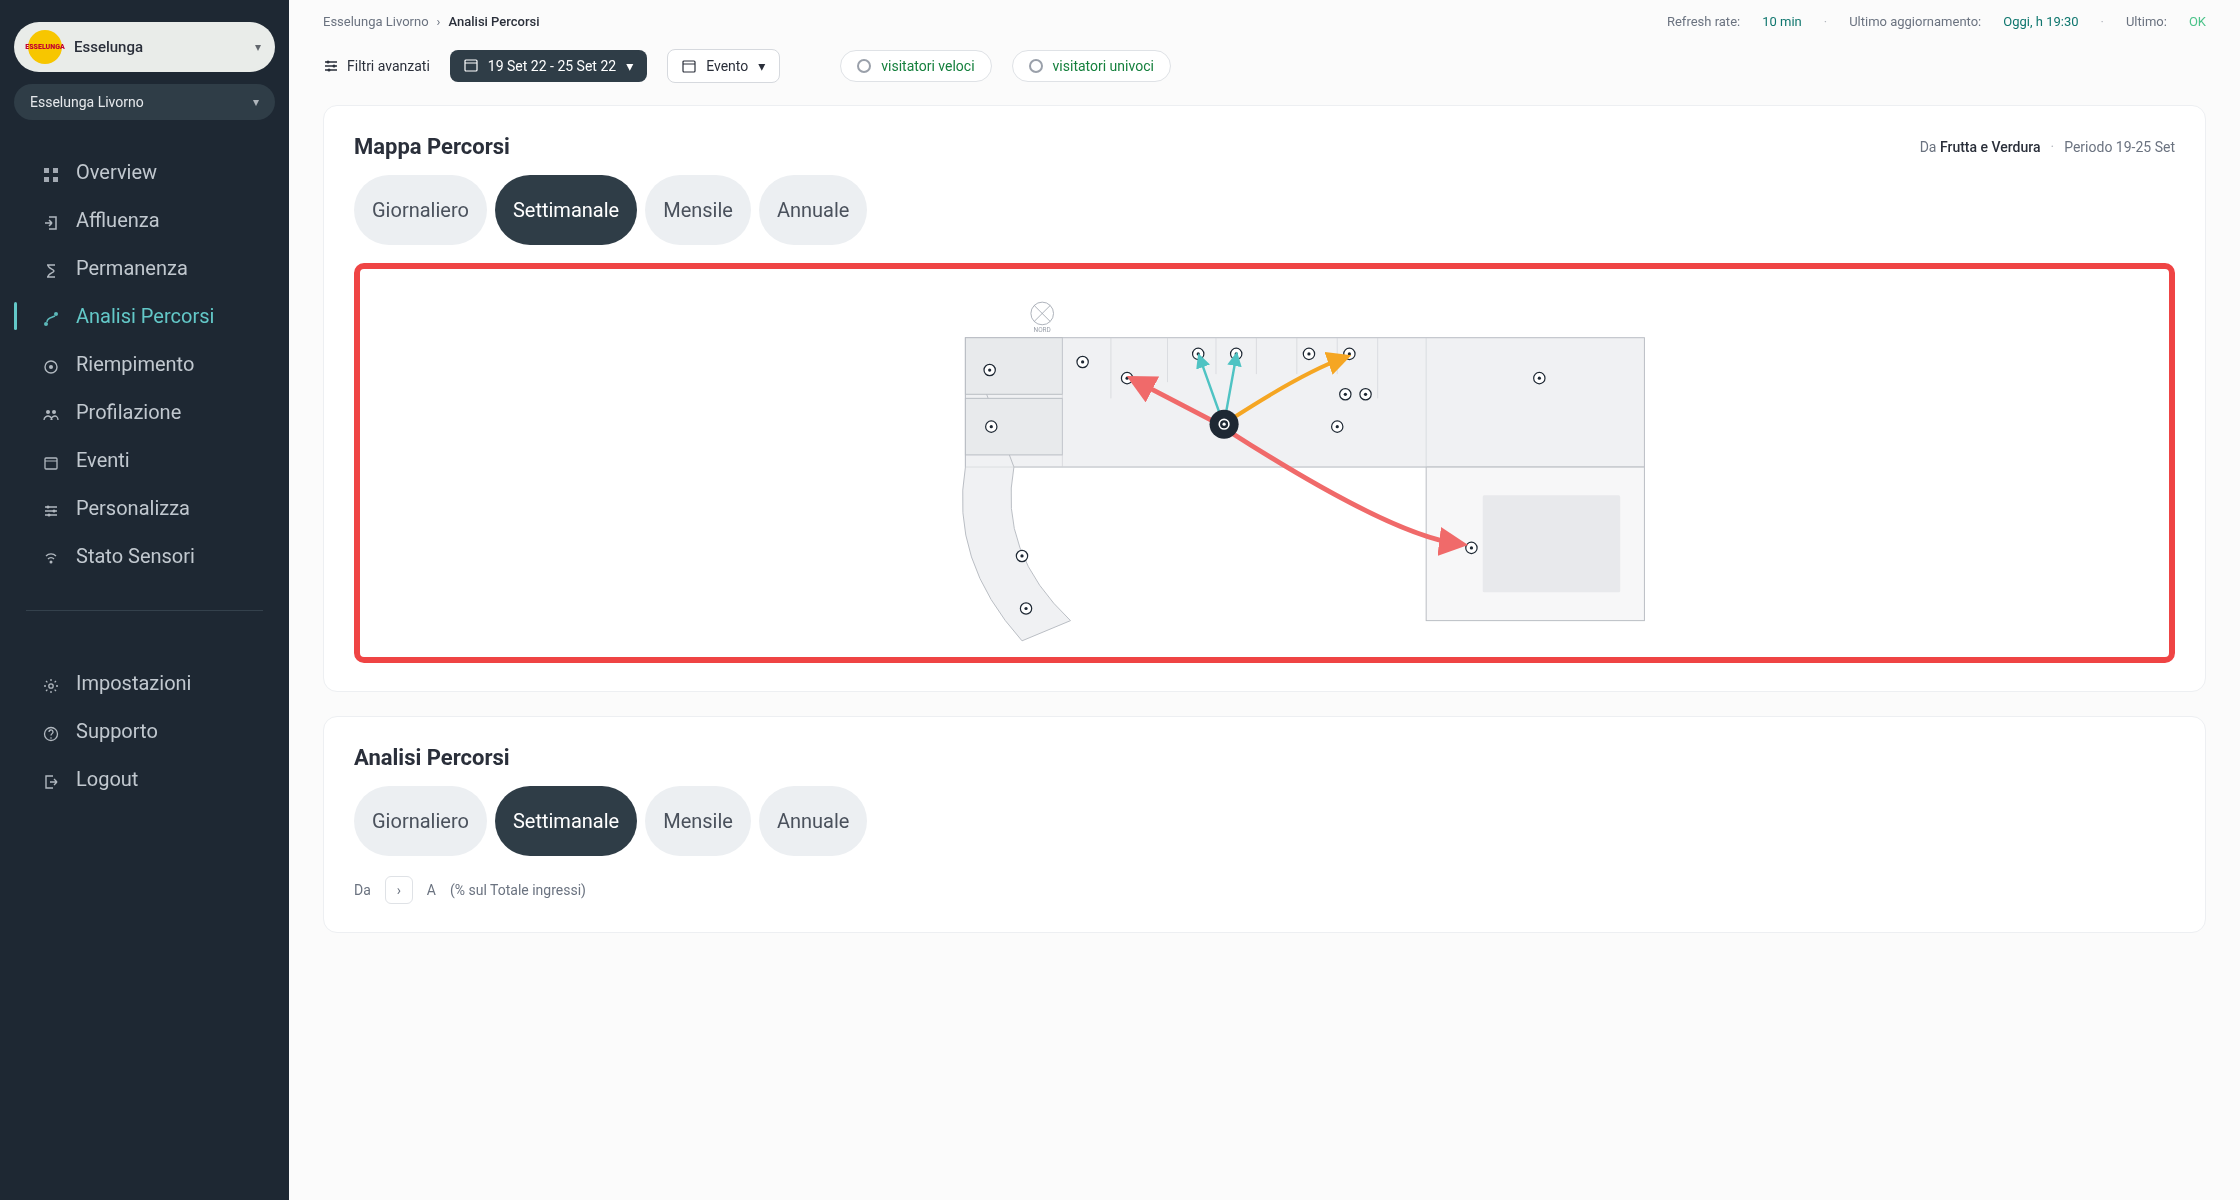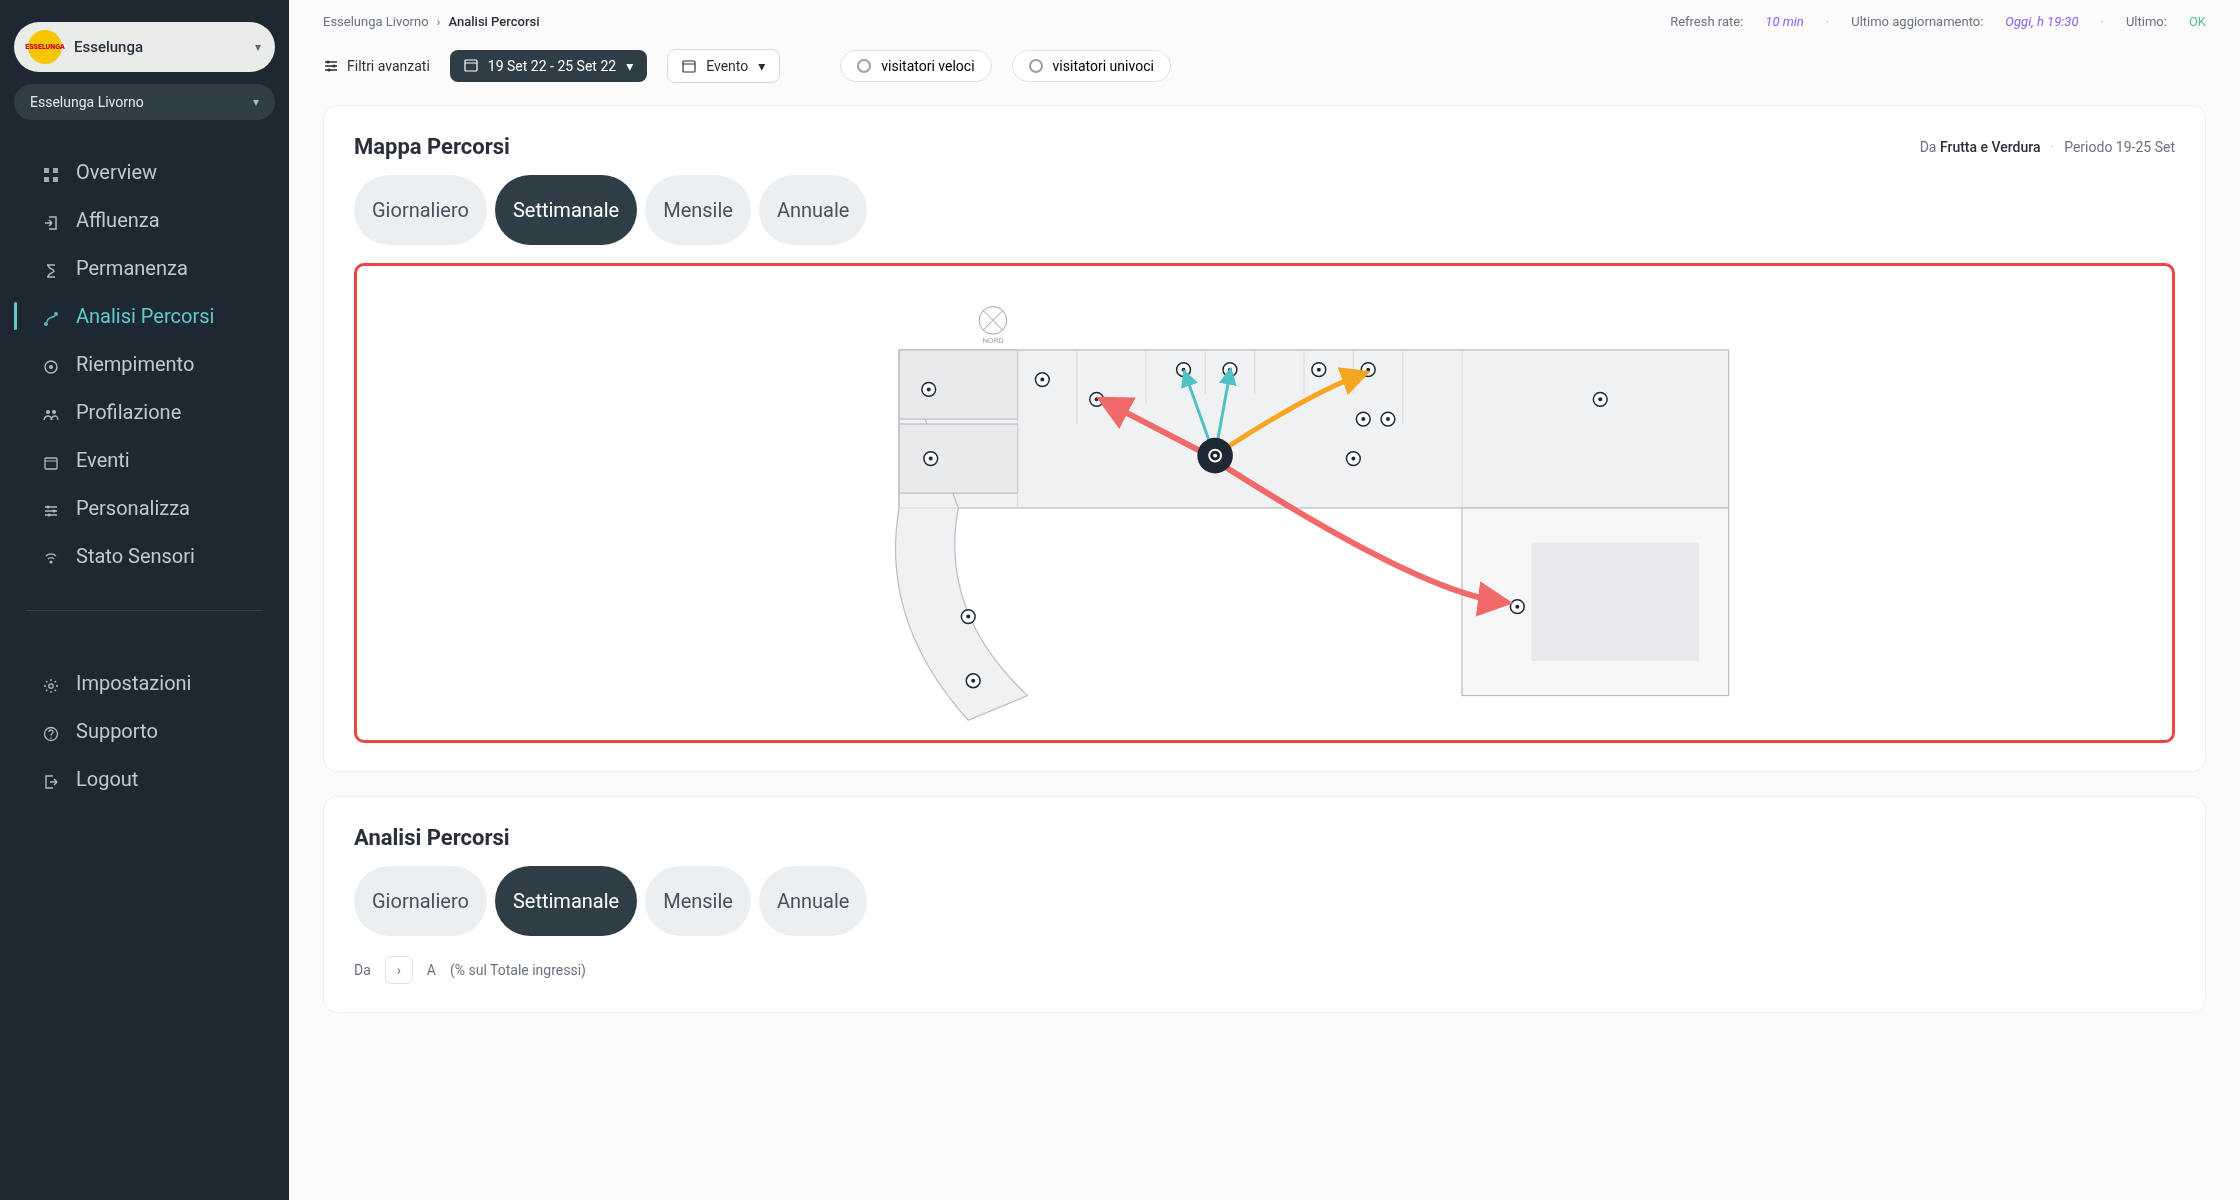--- a/index.html
+++ b/index.html
@@ -18,42 +18,42 @@
 .nav-item.active::before { content: ''; position: absolute; left: 0; top: 8px; bottom: 8px; width: 3px; background: #63c8c8; border-radius: 2px; }
 .nav-item .nicon { width: 18px; height: 18px; display: flex; align-items: center; justify-content: center; font-size: 15px; opacity: .9; }
 .nav-divider { height: 1px; background: #34414c; margin: 20px 12px; }
 
 
 .main { flex: 1; background: #fbfbfb; display: flex; flex-direction: column; overflow: hidden; }
 .topbar { display: flex; align-items: center; justify-content: space-between; padding: 14px 34px; font-size: 13px; color: #6b7380; }
 .breadcrumb { display: flex; align-items: center; gap: 8px; }
 .breadcrumb .current { color: #2a2f3a; font-weight: 500; }
 .topbar-right { display: flex; align-items: flex-start; gap: 22px; }
-.topbar-right .val { color: #8b5cf6; font-style: italic; }
+.topbar-right .val { color: #0f766e; }
 .topbar-right .ok { color: #4cc38a; }
 .dot { opacity: .5; }
 
 .filterbar { display: flex; align-items: center; gap: 20px; padding: 6px 34px 22px; font-size: 14px; }
 .fb-btn { display: flex; align-items: center; gap: 8px; cursor: pointer; color: #2a2f3a; }
 .pill-dark { background: #2f3d47; color: #fff; border-radius: 8px; padding: 8px 14px; display: flex; gap: 10px; cursor: pointer; }
 .pill-outline { border: 1px solid #d6d9de; background: #fff; border-radius: 8px; padding: 8px 14px; display: flex; align-items: center; gap: 10px; cursor: pointer; }
-.pill-chip { border: 1px solid #dfe2e6; border-radius: 999px; padding: 7px 16px; display: flex; align-items: center; gap: 10px; cursor: pointer; color: #000000; background: #fff; }
+.pill-chip { border: 1px solid #dfe2e6; border-radius: 999px; padding: 7px 16px; display: flex; align-items: center; gap: 10px; cursor: pointer; color: #15803d; background: #fff; }
 .radio-dot { width: 14px; height: 14px; border: 2px solid #9aa0aa; border-radius: 50%; }
 
 .content { flex: 1; overflow-y: auto; padding: 0 34px 40px; }
 .card { background: #fff; border-radius: 14px; border: 1px solid #edeff2; margin-bottom: 24px; padding: 28px 30px; }
 .card-header { display: flex; align-items: center; justify-content: space-between; margin-bottom: 16px; }
 .card-title { font-size: 22px; font-weight: 700; }
 .card-meta { font-size: 14px; color: #6b7380; display: flex; gap: 10px; align-items: center; }
 .card-meta b { color: #2a2f3a; font-weight: 500; }
 .period-tabs { display: flex; gap: 8px; margin-bottom: 18px; }
 .ptab { background: #eceff2; color: #4a515c; border-radius: 999px; padding: 23px 18px; font-size: 20px; cursor: pointer; }
 .ptab.active { background: #2f3d47; color: #fff; }
 
-.floorplan { border: 3px solid #ef4444; border-radius: 10px; height: 480px; background: #fff; position: relative; overflow: hidden; }
+.floorplan { border: 6px solid #ef4444; border-radius: 10px; height: 400px; background: #fff; position: relative; overflow: hidden; }
 .fp-svg { width: 100%; height: 100%; }
 
 .controls-row { display: flex; align-items: center; gap: 14px; color: #6b7380; font-size: 14px; margin-top: 20px; }
 .arrow-box { width: 28px; height: 28px; border: 1px solid #dfe2e6; border-radius: 6px; display: flex; align-items: center; justify-content: center; cursor: pointer; }
 
 
 svg { display: block; }
 </style>
 </head>
 <body>

